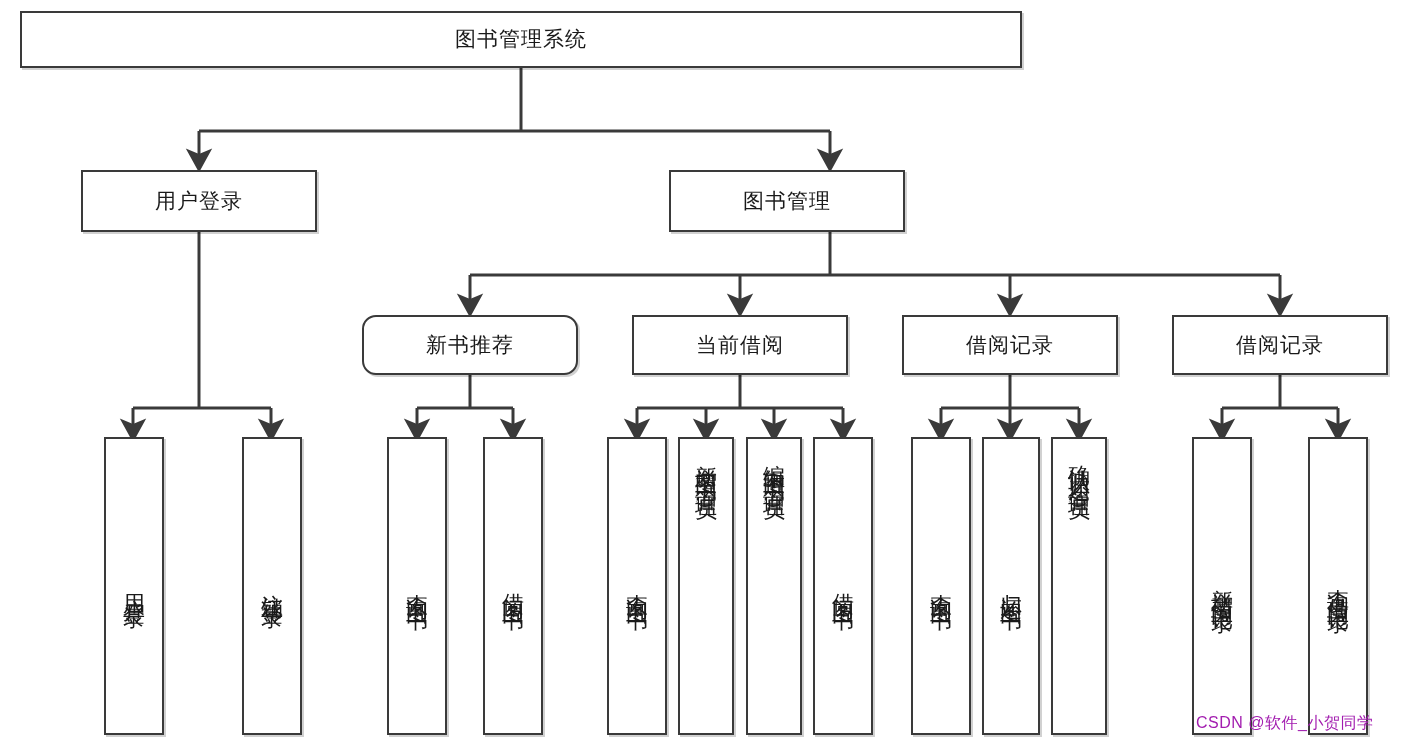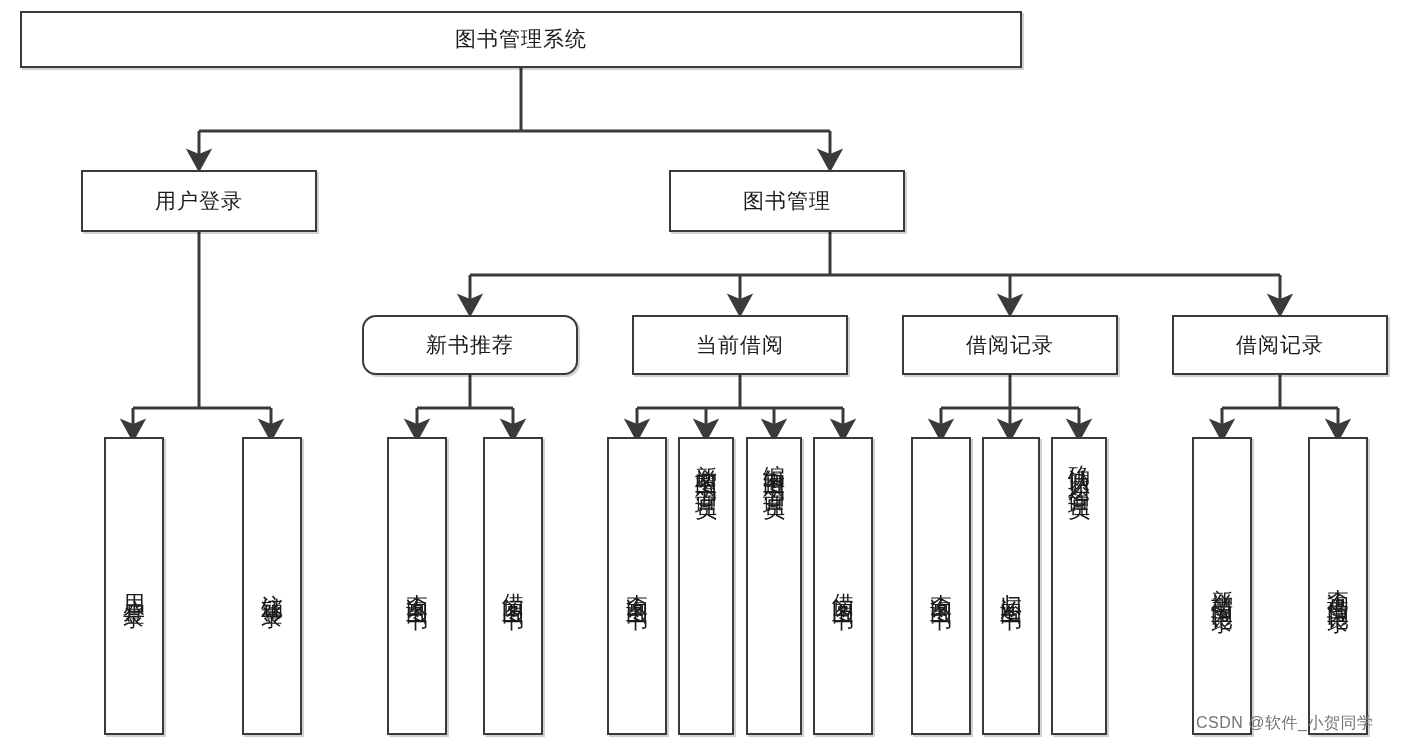--- a/index.html
+++ b/index.html
@@ -11,21 +11,21 @@
         border:2.5px solid #3a3a3a;display:flex;align-items:center;
         justify-content:center;color:#1a1a1a;}
   .node.shadow{box-shadow:2px 2px 0 0 rgba(0,0,0,0.18);}
   .node .lbl{display:block;text-align:center;line-height:1.18;}
   .node.horiz .lbl{font-size:21px;letter-spacing:1px;}
   .node.vert{align-items:flex-start;padding-top:8px;}
   .node.vert .lbl{writing-mode:vertical-rl;text-orientation:upright;
         font-size:22px;letter-spacing:5px;line-height:1;white-space:nowrap;}
   .node.vert.mid{align-items:center;padding-top:0;}
   #watermark{position:absolute;left:1196px;top:713px;font-size:16px;
-        color:#737373;letter-spacing:0.5px;white-space:nowrap;}
+        color:#a21caf;letter-spacing:0.5px;white-space:nowrap;}
 </style>
 </head>
 <body>
 
 <div id="diagram">
 
   <svg id="wires" viewBox="0 0 1405 747" xmlns="http://www.w3.org/2000/svg">
     <defs>
       <marker id="ar" markerWidth="11" markerHeight="11" refX="4.2" refY="5" orient="auto" markerUnits="strokeWidth">
         <path d="M0.4,0.6 L8.4,5 L0.4,9.4 L2.2,5 Z" fill="#3a3a3a"></path>

